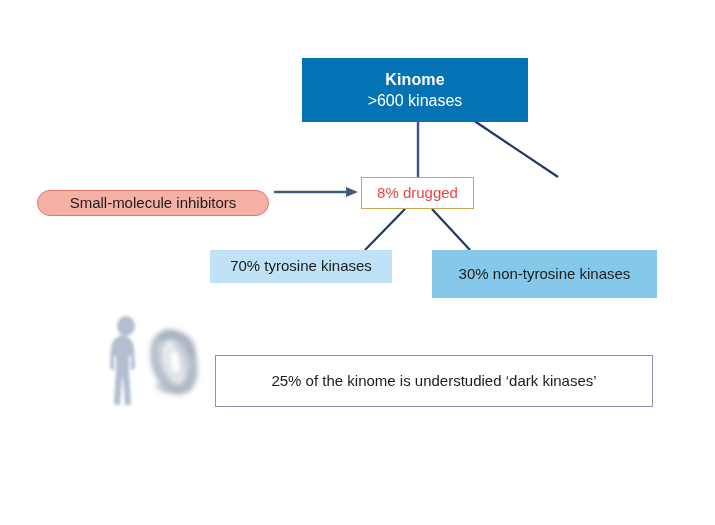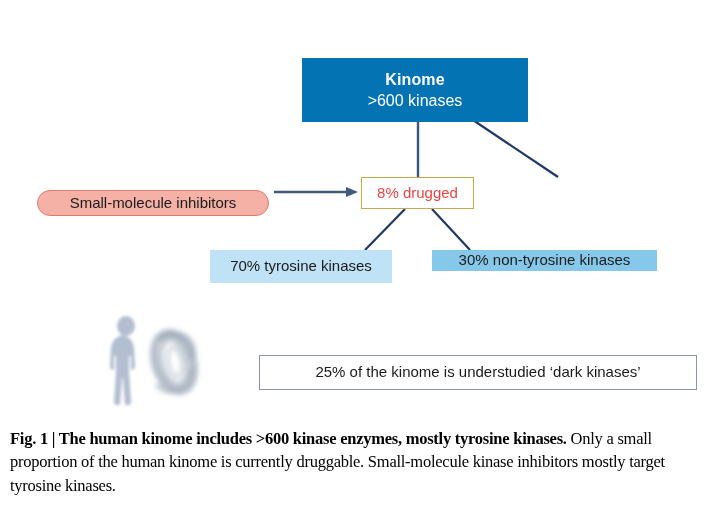--- a/index.html
+++ b/index.html
@@ -107,36 +107,35 @@
     left: 210px;
     top: 250px;
     width: 182px;
     height: 33px;
     background: #bfe2f6;
   }
   #node-nontyrosine {
     left: 432px;
     top: 250px;
     width: 225px;
-    height: 21px;
+    height: 48px;
     background: #86c8ea;
   }
 
   
   #node-darkkinases {
     left: 215px;
     top: 355px;
     width: 438px;
-    height: 35px;
+    height: 52px;
     background: #ffffff;
     border: 1.2px solid #8a95ab;
     color: #1b1b1b;
     font-size: 15px;
     justify-content: center;
-    margin-left: 44px;
   }
 
   
   #illustration {
     position: absolute;
     left: 98px;
     top: 312px;
     width: 108px;
     height: 96px;
   }
@@ -245,17 +244,14 @@
   </div>
 
   <div class="node box-blue" id="node-nontyrosine">
     <span>30% non-tyrosine kinases</span>
   </div>
 
   <div class="node" id="node-darkkinases">
     <span>25% of the kinome is understudied ‘dark kinases’</span>
   </div>
 
-  <div id="caption">
-    <span class="lead">Fig. 1 | The human kinome includes &gt;600 kinase enzymes, mostly tyrosine kinases.</span><span class="rest"> Only a small proportion of the human kinome is currently druggable. Small-molecule kinase inhibitors mostly target tyrosine kinases.</span>
-  </div>
 
 </div>
 
 </body></html>

